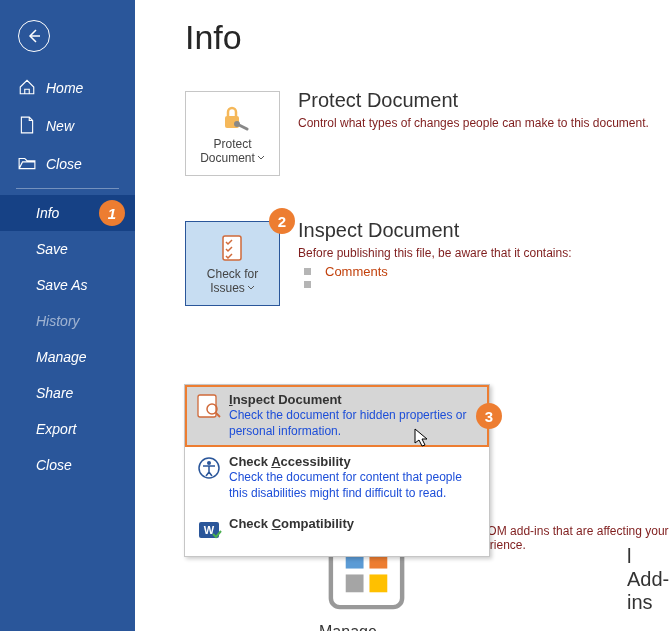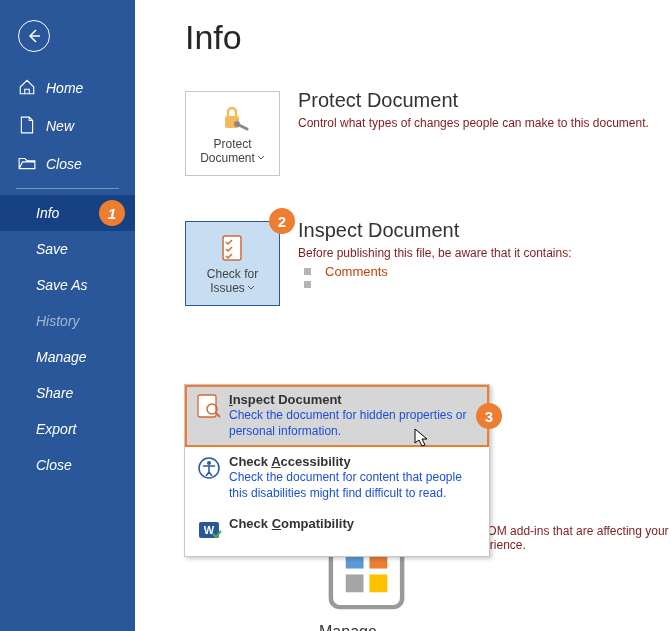--- a/index.html
+++ b/index.html
@@ -204,20 +204,21 @@
             <span class="sq"></span>
             <span>Comments</span>
           </div>
         <div class="row">
             <span class="sq"></span>
           </div>
       </div>
     </div>
   </div>
 
+  <div class="addins-title-tail">l Add-ins</div>
 
   <div class="addins">
     <div class="bigbtn">
       <span class="bigicon">
         <svg viewBox="0 0 32 32">
             <rect x="4" y="4" width="24" height="24" rx="3" fill="#fff" stroke="#999" stroke-width="1.5"></rect>
             <rect x="9" y="9" width="6" height="6" fill="#5B9BD5"></rect>
             <rect x="17" y="9" width="6" height="6" fill="#ED7D31"></rect>
             <rect x="9" y="17" width="6" height="6" fill="#A5A5A5"></rect>
             <rect x="17" y="17" width="6" height="6" fill="#FFC000"></rect>

